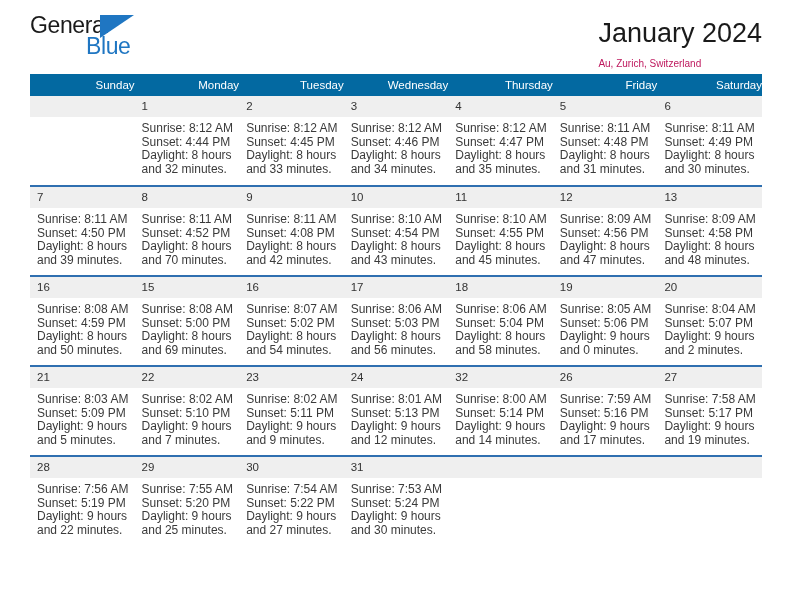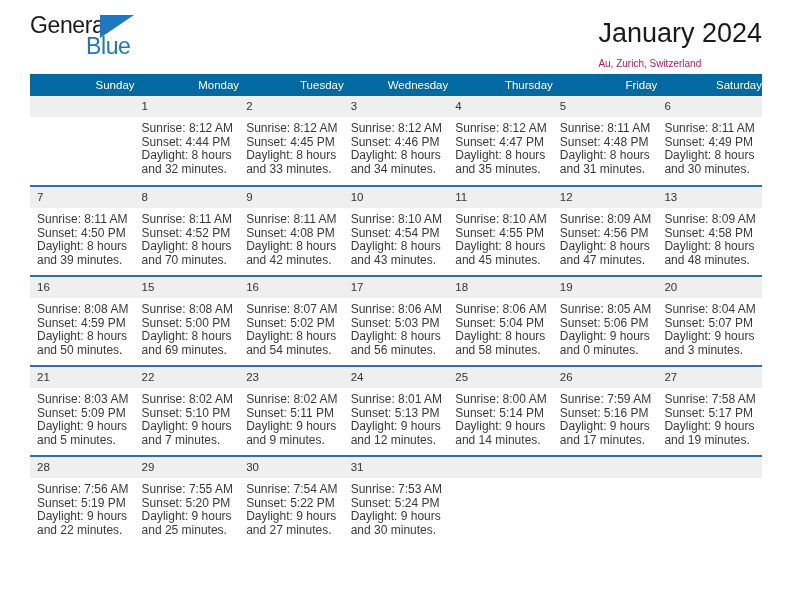--- a/index.html
+++ b/index.html
@@ -356,21 +356,21 @@
               <div>Daylight: 9 hours</div>
               <div>and 0 minutes.</div>
             </div>
           </td>
           <td>
             <span class="daynum">20</span>
             <div class="details">
               <div>Sunrise: 8:04 AM</div>
               <div>Sunset: 5:07 PM</div>
               <div>Daylight: 9 hours</div>
-              <div>and 3 minutes.</div>
+              <div>and 2 minutes.</div>
             </div>
           </td>
         </tr>
         <tr class="week">
           <td>
             <span class="daynum">21</span>
             <div class="details">
               <div>Sunrise: 8:03 AM</div>
               <div>Sunset: 5:09 PM</div>
               <div>Daylight: 9 hours</div>
@@ -398,21 +398,21 @@
           <td>
             <span class="daynum">24</span>
             <div class="details">
               <div>Sunrise: 8:01 AM</div>
               <div>Sunset: 5:13 PM</div>
               <div>Daylight: 9 hours</div>
               <div>and 12 minutes.</div>
             </div>
           </td>
           <td>
-            <span class="daynum">25</span>
+            <span class="daynum">32</span>
             <div class="details">
               <div>Sunrise: 8:00 AM</div>
               <div>Sunset: 5:14 PM</div>
               <div>Daylight: 9 hours</div>
               <div>and 14 minutes.</div>
             </div>
           </td>
           <td>
             <span class="daynum">26</span>
             <div class="details">

